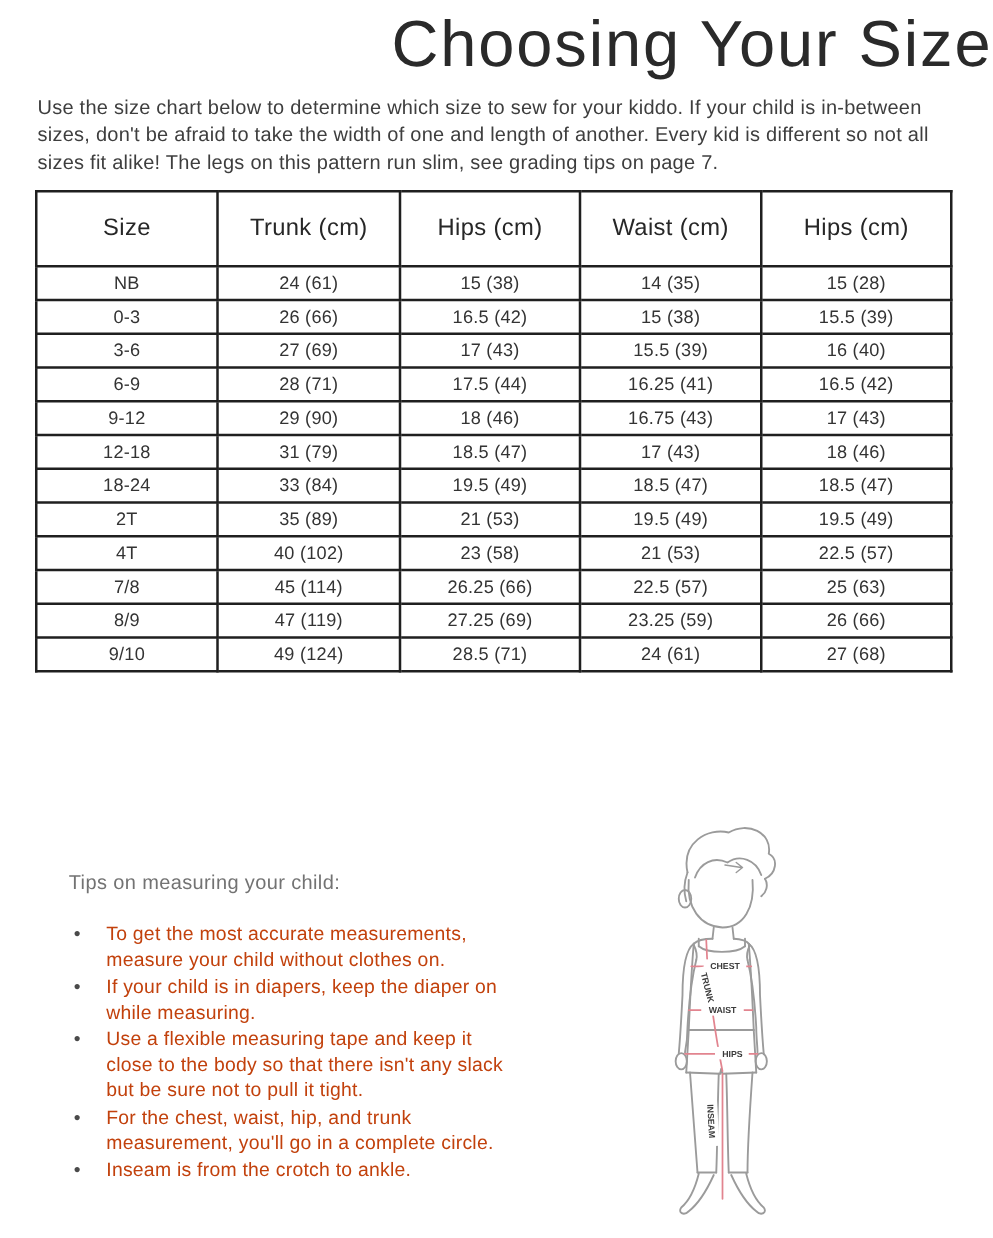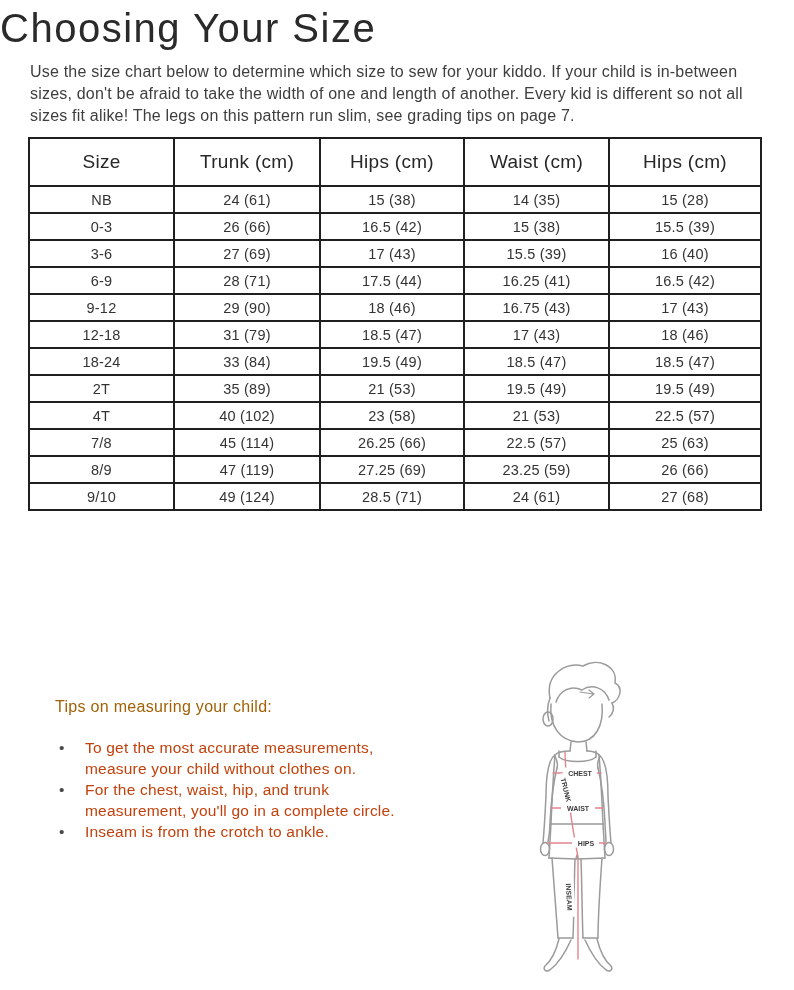--- a/index.html
+++ b/index.html
@@ -9,25 +9,26 @@
     width: 794px;
     height: 990px;
     margin: 0 auto;
     background: #ffffff;
     font-family: "Liberation Sans", "DejaVu Sans", sans-serif;
     color: #3b3b3b;
     overflow: hidden;
   }
   .title {
     margin: 6px 0 10px 0;
-    text-align: left;
-    font-size: 40px;
+    text-align: right;
+    font-size: 52px;
     font-weight: 400;
     letter-spacing: 1.5px;
     color: #2a2a2a;
+    padding-left: 28px;
   }
   .intro {
     margin: 0 30px 0 30px;
     width: 734px;
     font-size: 16px;
     line-height: 22px;
     letter-spacing: 0.2px;
     color: #3e3e3e;
   }
   table.size-chart {
@@ -38,21 +39,21 @@
   }
   table.size-chart th, table.size-chart td {
     border: 2px solid #1f1f1f;
     text-align: center;
     vertical-align: middle;
     padding: 0;
     overflow: hidden;
     white-space: nowrap;
   }
   table.size-chart th {
-    height: 48px;
+    height: 60px;
     font-size: 19px;
     font-weight: 400;
     letter-spacing: 0.3px;
     color: #272727;
   }
   table.size-chart td {
     height: 27px;
     font-size: 14.5px;
     letter-spacing: 0.2px;
     color: #333333;
@@ -60,21 +61,21 @@
   .tips {
     position: absolute;
     left: 55px;
     top: 698px;
     width: 365px;
   }
   .tips-heading {
     margin: 0 0 22px 0;
     font-size: 16px;
     letter-spacing: 0.3px;
-    color: #a16207;
+    color: #737373;
   }
   ul.tips-list {
     list-style: none;
     margin: 0;
     padding: 0;
     width: 362px;
   }
   ul.tips-list li {
     position: relative;
     padding-left: 30px;
@@ -212,20 +213,22 @@
           <td>24 (61)</td>
           <td>27 (68)</td>
         </tr>
       </tbody>
   </table>
 
   <div class="tips">
     <p class="tips-heading">Tips on measuring your child:</p>
     <ul class="tips-list">
       <li>To get the most accurate measurements, measure your child without clothes on.</li>
+      <li>If your child is in diapers, keep the diaper on while measuring.</li>
+      <li>Use a flexible measuring tape and keep it close to the body so that there isn't any slack but be sure not to pull it tight.</li>
       <li>For the chest, waist, hip, and trunk measurement, you'll go in a complete circle.</li>
       <li>Inseam is from the crotch to ankle.</li>
     </ul>
   </div>
 
   <div class="figure-wrap">
     <svg viewBox="0 0 245 332" width="245" height="332">
 
       <g stroke="#9b9b9b" fill="none" stroke-width="1.5" stroke-linecap="round" stroke-linejoin="round">
 

